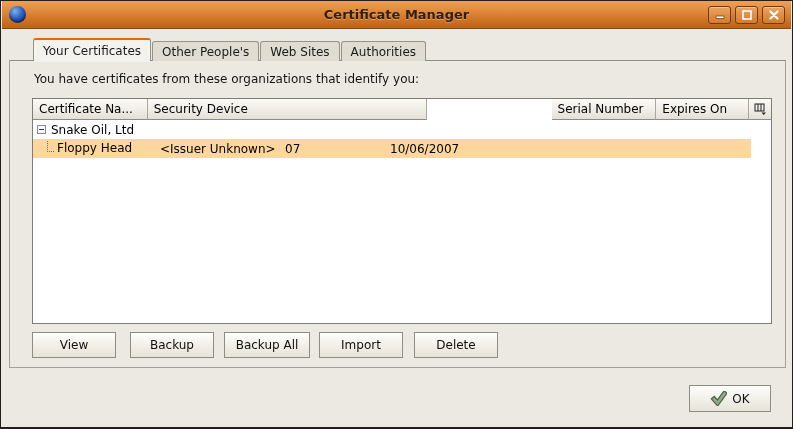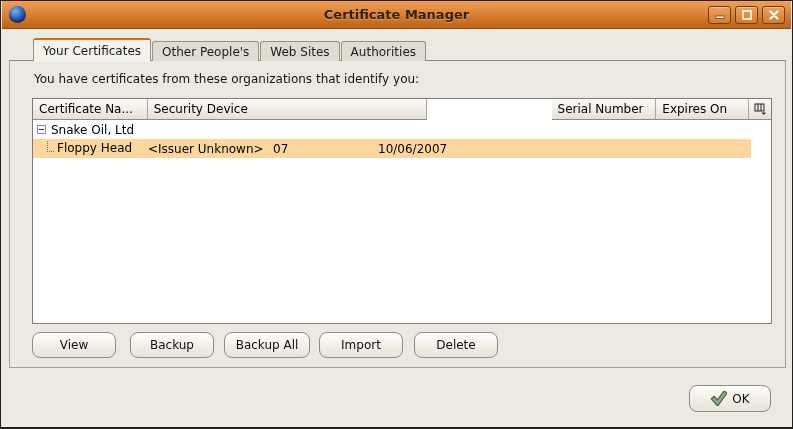--- a/index.html
+++ b/index.html
@@ -105,21 +105,21 @@
   .th.c-purpose { width: 125px; margin-top: 38px; }
   .th.c-serial  { width: 105px; }
   .th.c-expires { width: 93px;  }
   .th.c-picker  { width: 22px; justify-content: center; padding: 0; border-right: none; }
 
   .tbody { flex: 1; background: #fff; overflow: hidden; }
   .trow { display: flex; height: 19px; align-items: center; white-space: nowrap; }
   .trow .cell { overflow: hidden; white-space: nowrap; }
   .cell.c-name    { width: 115px; }
   .cell.c-device  { width: 280px; }
-  .cell.c-purpose { width: 125px; }
+  .cell.c-purpose { width: 125px; margin-left: 12px; }
   .cell.c-serial  { width: 105px; }
   .cell.c-expires { width: 93px;  }
 
   .row-selected { background: #fcd79d; width: 718px; }
 
   .expander {
     display: inline-block; width: 9px; height: 9px;
     border: 1px solid #8585c6; background: #fdfdff;
     position: relative; vertical-align: -1px;
     margin: 0 5px 0 4px;
@@ -132,21 +132,21 @@
     display: inline-block; width: 7px; height: 11px;
     border-left: 1px dotted #6f6f6f; border-bottom: 1px dotted #6f6f6f;
     margin: 0 3px 4px 14px; vertical-align: -4px;
   }
 
   
   .btn {
     position: absolute; height: 26px;
     background: linear-gradient(180deg, #fefefd 0%, #f3f1ea 45%, #e7e3d9 100%);
     border: 1px solid #8f8c84;
-    border-radius: 8px;
+    border-radius: 0;
     font-family: "DejaVu Sans", "Liberation Sans", sans-serif;
     font-size: 12px; color: #101010;
     display: flex; align-items: center; justify-content: center;
     cursor: default;
   }
   .action-row .btn { top: 271px; width: 84px; }
   #btn-view    { left: 22px;  }
   #btn-backup  { left: 120px; }
   #btn-backupall { left: 214px; width: 86px; }
   #btn-import  { left: 309px; }

